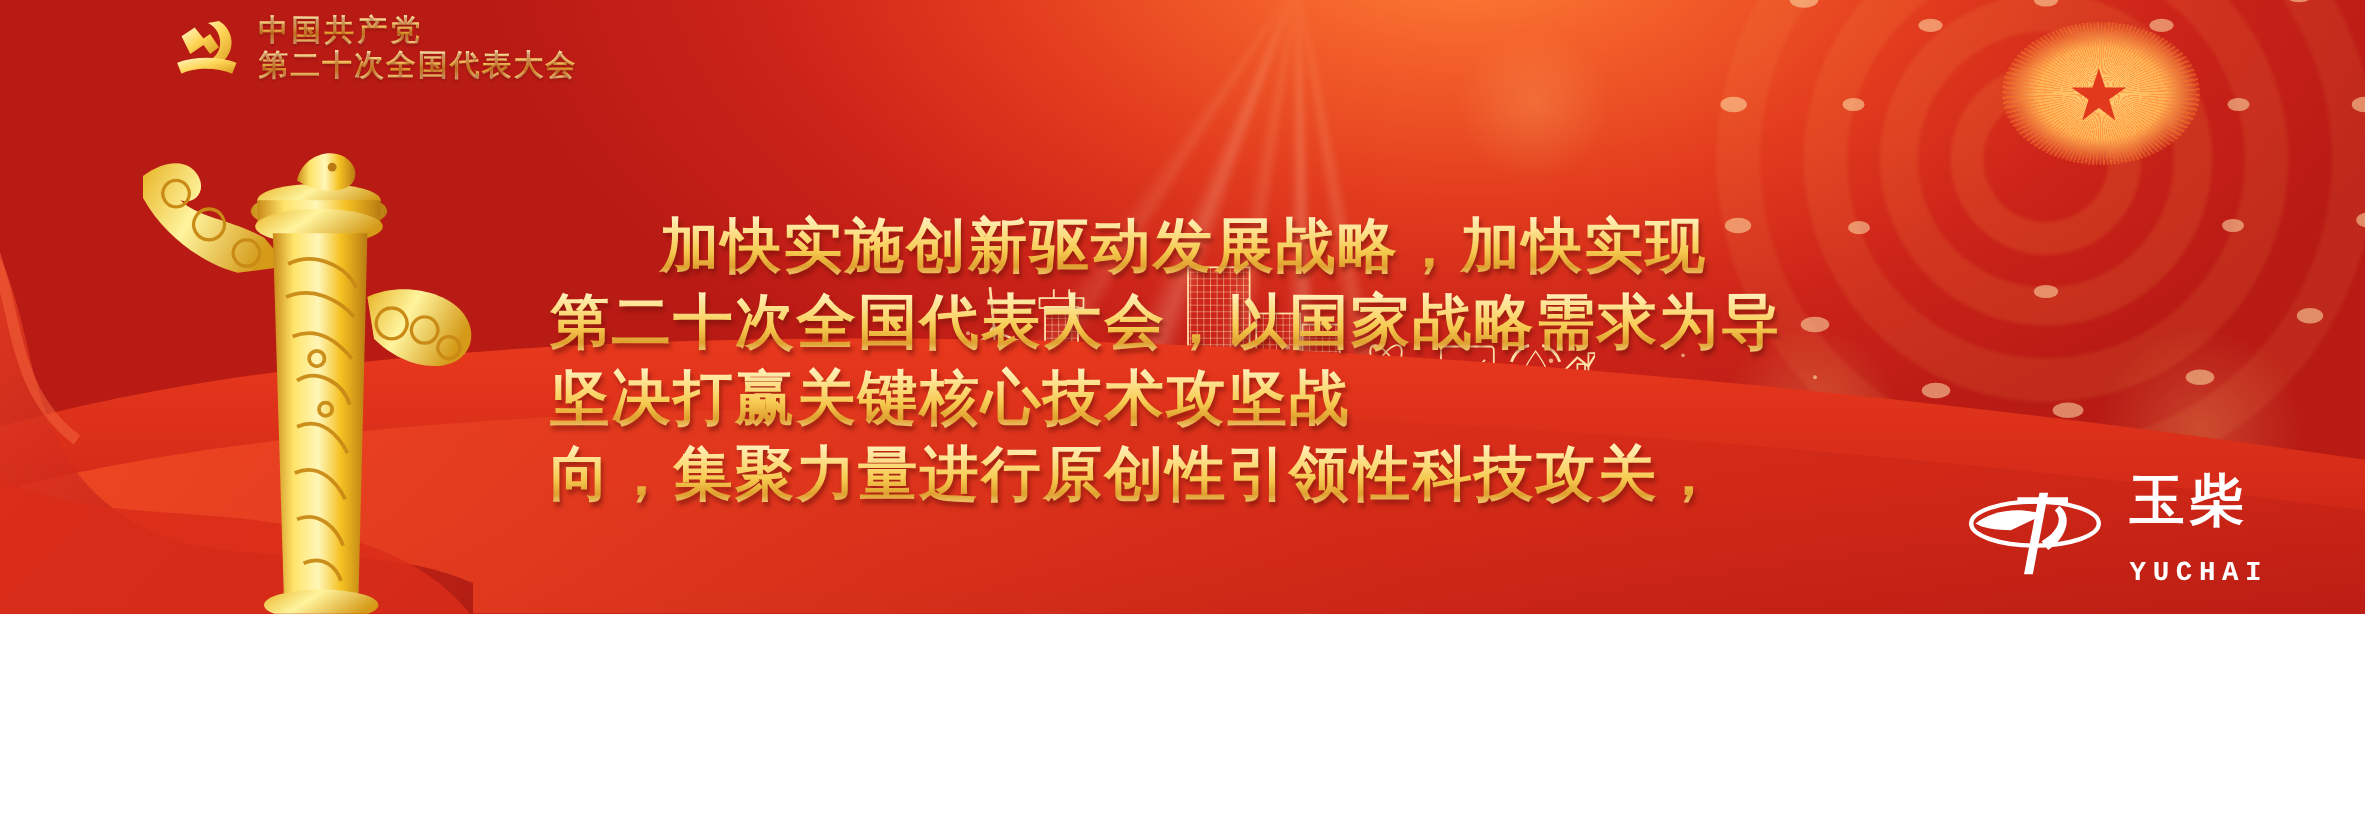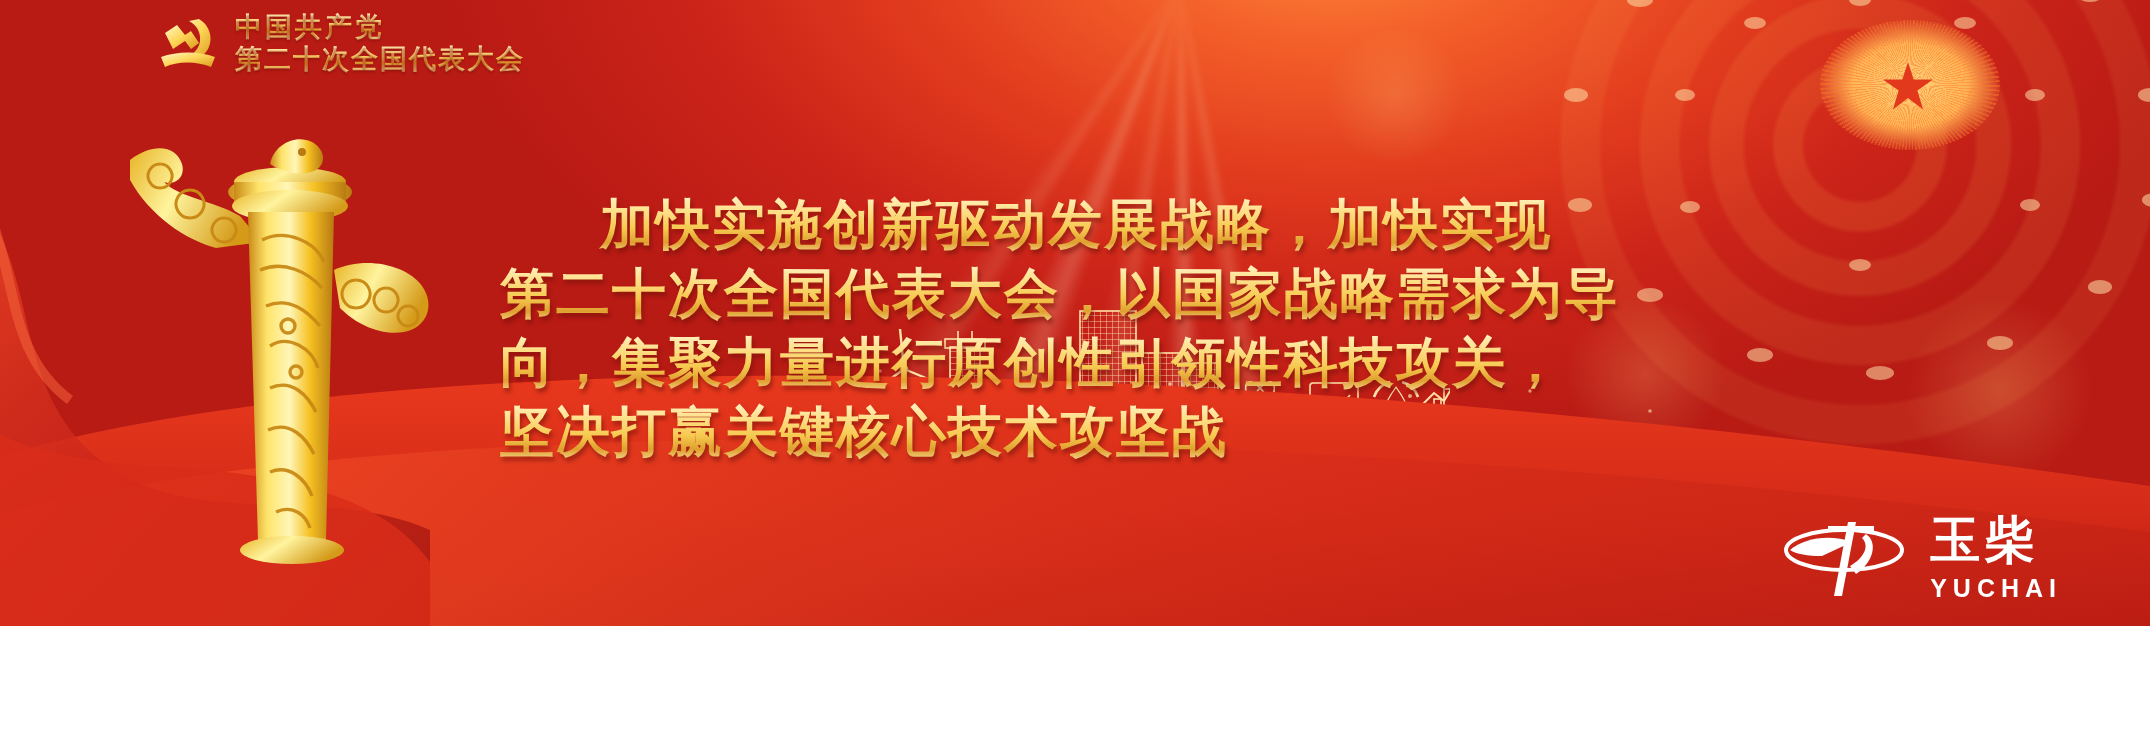--- a/index.html
+++ b/index.html
@@ -5,21 +5,21 @@
   * { box-sizing: border-box; margin: 0; padding: 0; }
   html, body {
     width: 2150px; height: 750px;
     overflow: hidden;
     font-family: "Liberation Sans", "DejaVu Sans", sans-serif;
   }
 
   .banner {
     position: relative;
     width: 2150px;
-    height: 626px;
+    height: 558px;
     overflow: hidden;
     background: #c8221b;
   }
 
   
   .bg-base {
     position: absolute; inset: 0;
     background:
       radial-gradient(ellipse 900px 520px at 62% -12%, #ff8a3c 0%, #f4612a 22%, #e23c1e 48%, #cc2419 72%, #b81a14 100%),
       linear-gradient(180deg, #e03a1d 0%, #d02a19 45%, #c01e15 100%);
@@ -200,28 +200,28 @@
 
   
   .yuchai {
     position: absolute;
     right: 88px; bottom: 22px;
     display: flex;
     align-items: center;
     gap: 16px;
   }
   .yuchai-mark { width: 132px; height: 86px; flex: 0 0 auto; }
-  .yuchai-words { display: flex; flex-direction: column; align-items: flex-start; }
+  .yuchai-words { display: flex; flex-direction: column; align-items: flex-start; font-family: Liberation Mono, monospace; }
   .yuchai-cn {
     font-size: 50px; font-weight: bold; color: #fff;
     letter-spacing: 4px; line-height: 1.0;
   }
   .yuchai-en {
     font-size: 25px; font-weight: bold; color: #fff;
-    letter-spacing: 6px; line-height: 1.25; margin-top: 8px;
+    letter-spacing: 6px; line-height: 1.25; margin-top: 20px;
   }
 </style>
 </head>
 <body>
 
 <div class="banner">
 
   <div class="bg-base"></div>
   <div class="bg-rays"></div>
 
@@ -455,22 +455,22 @@
     </svg>
     <div class="header-text">
       <div class="header-line l1">中国共产党</div>
       <div class="header-line l2">第二十次全国代表大会</div>
     </div>
   </div>
 
   <div class="slogan">
     <div class="slogan-line l1">加快实施创新驱动发展战略，加快实现</div>
     <div class="slogan-line">第二十次全国代表大会，以国家战略需求为导</div>
+    <div class="slogan-line">坚决打赢关键核心技术攻坚战</div>
     <div class="slogan-line">向，集聚力量进行原创性引领性科技攻关，</div>
-    <div class="slogan-line">坚决打赢关键核心技术攻坚战</div>
   </div>
 
   <div class="yuchai">
     <svg class="yuchai-mark" viewBox="0 0 132 86">
       <ellipse cx="62" cy="34" rx="58" ry="20" fill="none" stroke="#fff" stroke-width="4"></ellipse>
       <path d="M8 34 C22 22, 48 18, 70 26 L40 40 C26 40, 14 38, 8 34 Z" fill="#fff"></path>
       <path d="M46 10 L92 10 L92 16 L46 16 Z" fill="#fff"></path>
       <path d="M66 6 L74 6 L60 80 L52 80 Z" fill="#fff"></path>
       <path d="M84 18 C96 26, 92 46, 74 58 L68 50 C82 42, 88 30, 80 22 Z" fill="#fff"></path>
     </svg>

